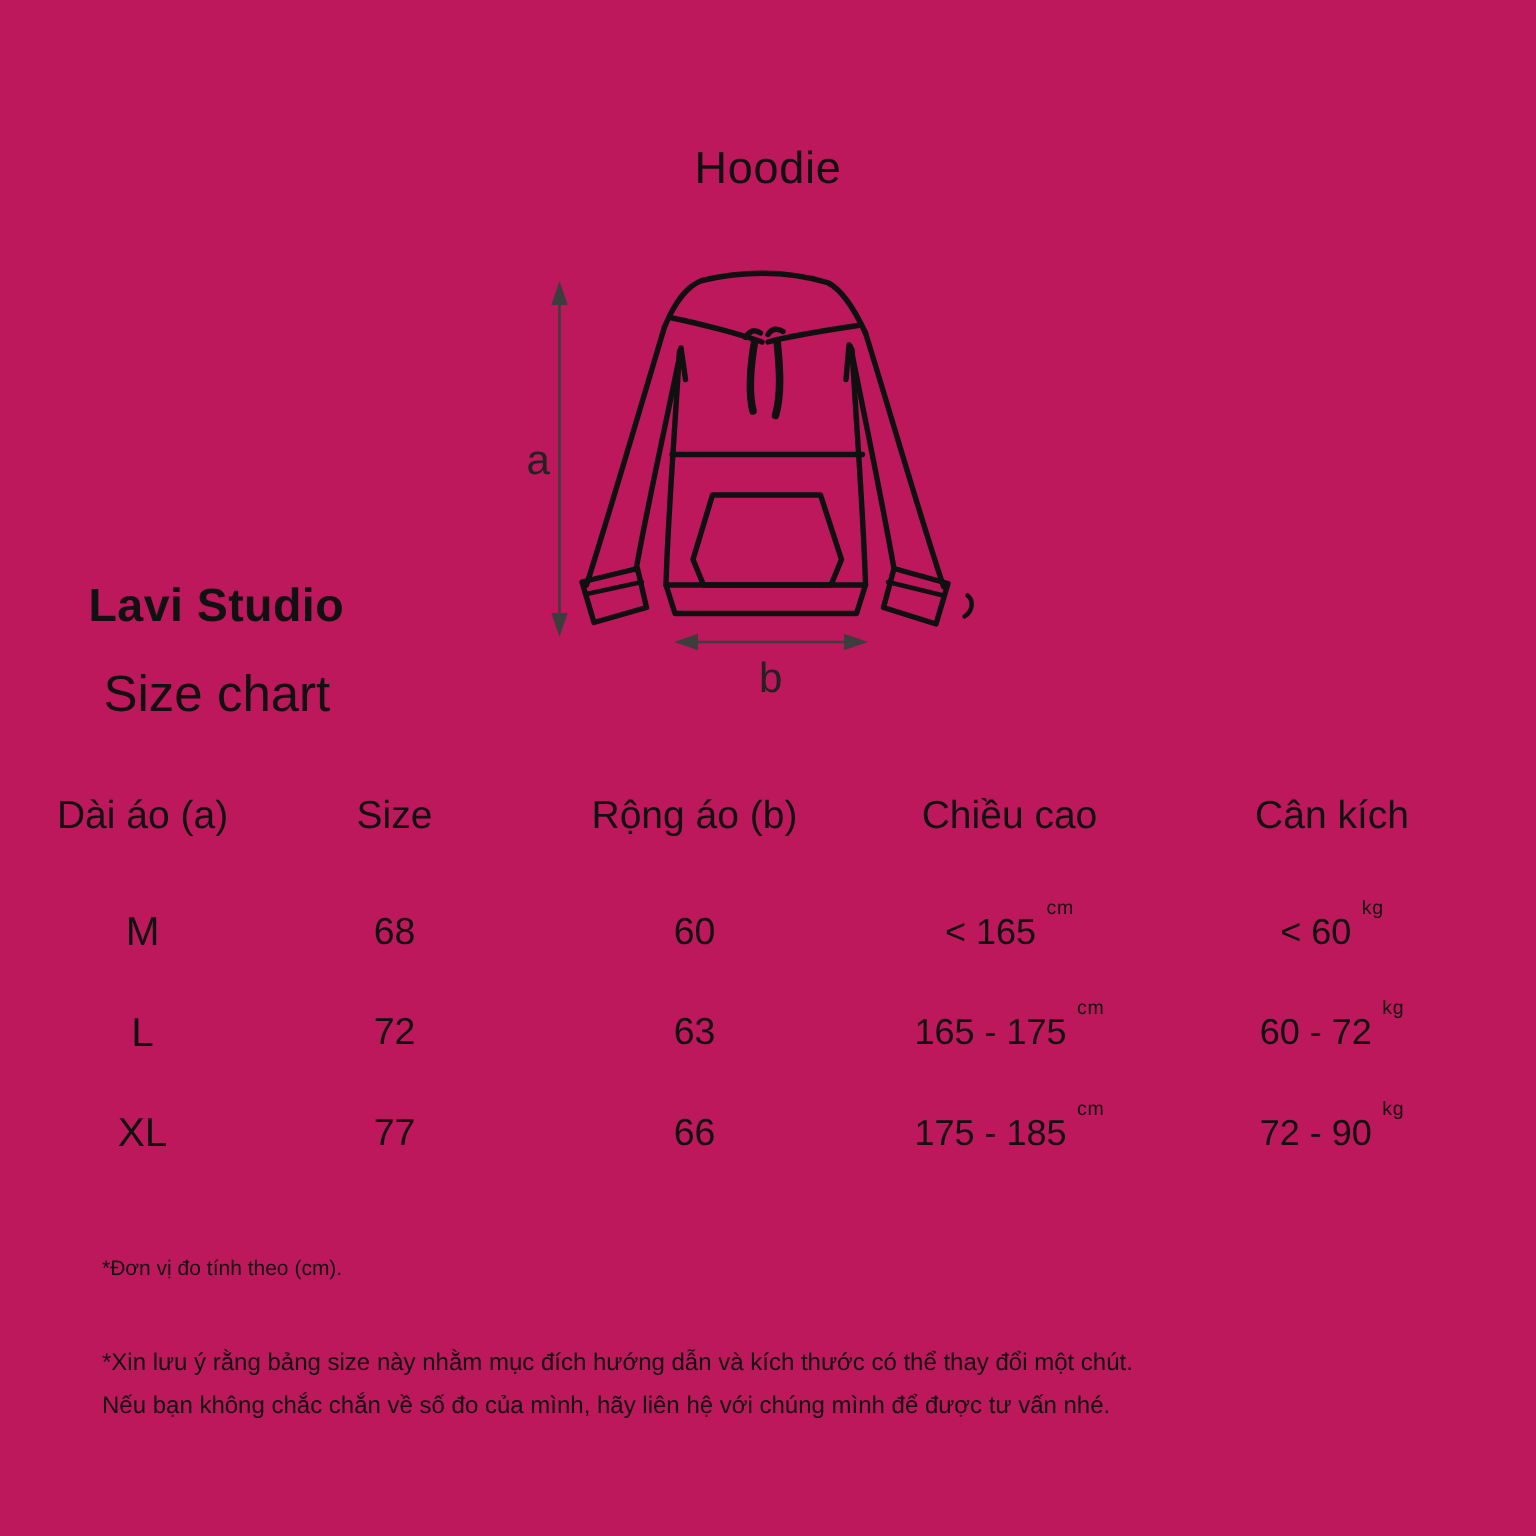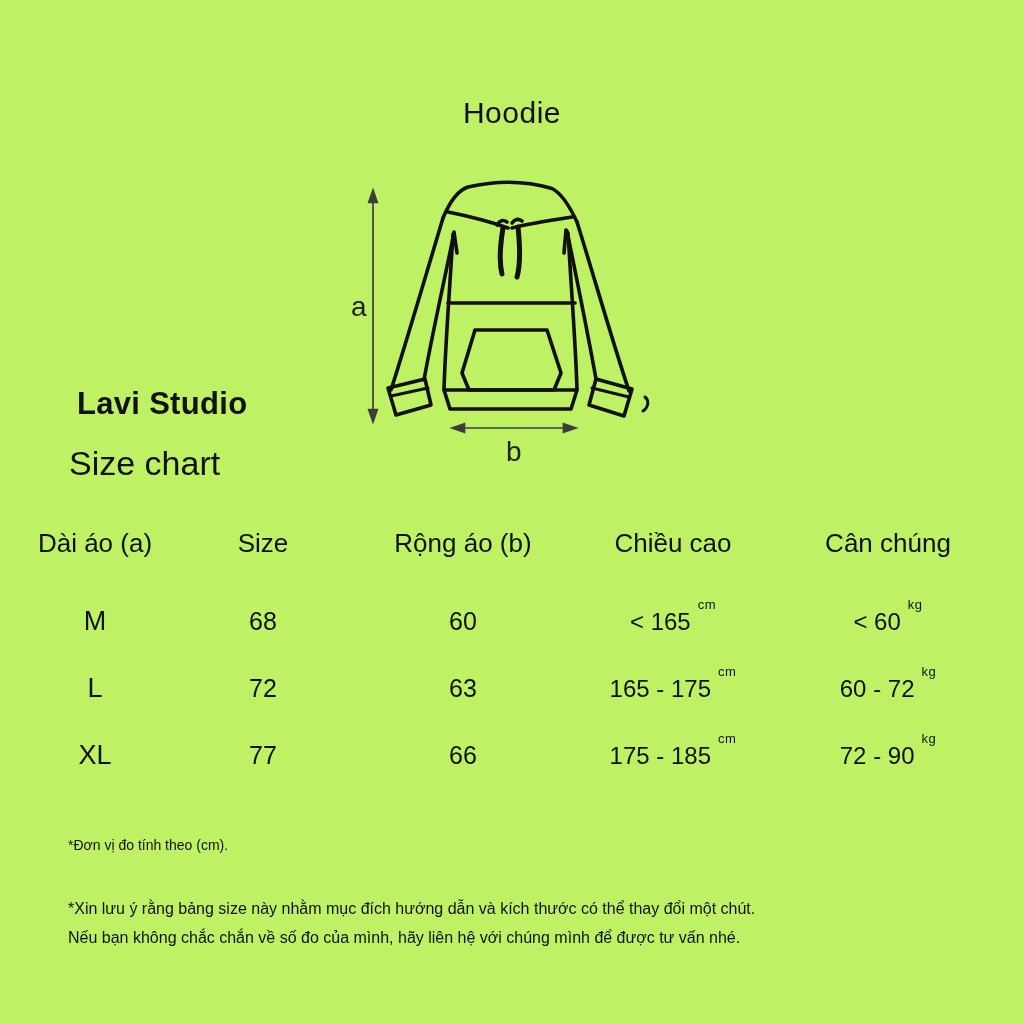--- a/index.html
+++ b/index.html
@@ -9,42 +9,42 @@
     height: 1024px;
     background: #ffffff;
     font-family: "Liberation Sans", sans-serif;
     color: #111111;
     overflow: hidden;
   }
   .canvas {
     position: relative;
     width: 1024px;
     height: 1024px;
-    background: #bef264;
+    background: #be185d;
   }
   .page-title {
     position: absolute;
     left: 0;
     top: 96px;
     width: 1024px;
     text-align: center;
     font-size: 30px;
     font-weight: 500;
     letter-spacing: 0.5px;
   }
   .figure-wrap {
     position: absolute;
     left: 340px;
     top: 160px;
     width: 330px;
     height: 310px;
   }
   .brand {
     position: absolute;
-    left: 77px;
+    left: 59px;
     top: 386px;
     font-size: 31px;
     font-weight: 700;
     letter-spacing: 0.3px;
   }
   .section-title {
     position: absolute;
     left: 69px;
     top: 444px;
     font-size: 34px;
@@ -158,21 +158,21 @@
 
   <div class="brand">Lavi Studio</div>
   <div class="section-title">Size chart</div>
 
   <div class="size-table">
 
     <div class="cell th">Dài áo (a)</div>
     <div class="cell th">Size</div>
     <div class="cell th">Rộng áo (b)</div>
     <div class="cell th">Chiều cao</div>
-    <div class="cell th">Cân chúng</div>
+    <div class="cell th">Cân kích</div>
 
     <div class="spacer-row"></div>
 
     <div class="cell td-size">M</div>
     <div class="cell td-num">68</div>
     <div class="cell td-num">60</div>
     <div class="cell td-range">
       <span>&lt; 165</span>
       <span class="unit-sup">cm</span>
     </div>

